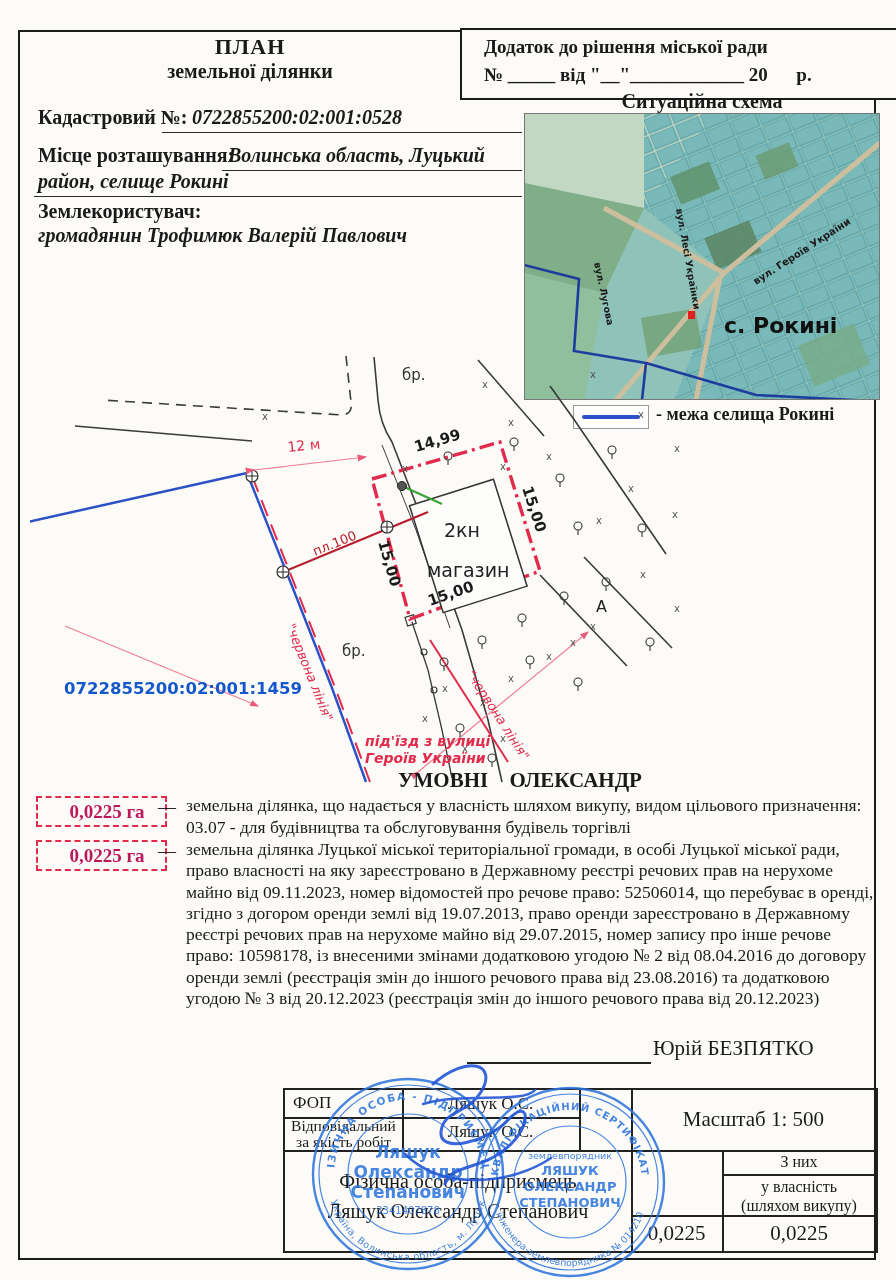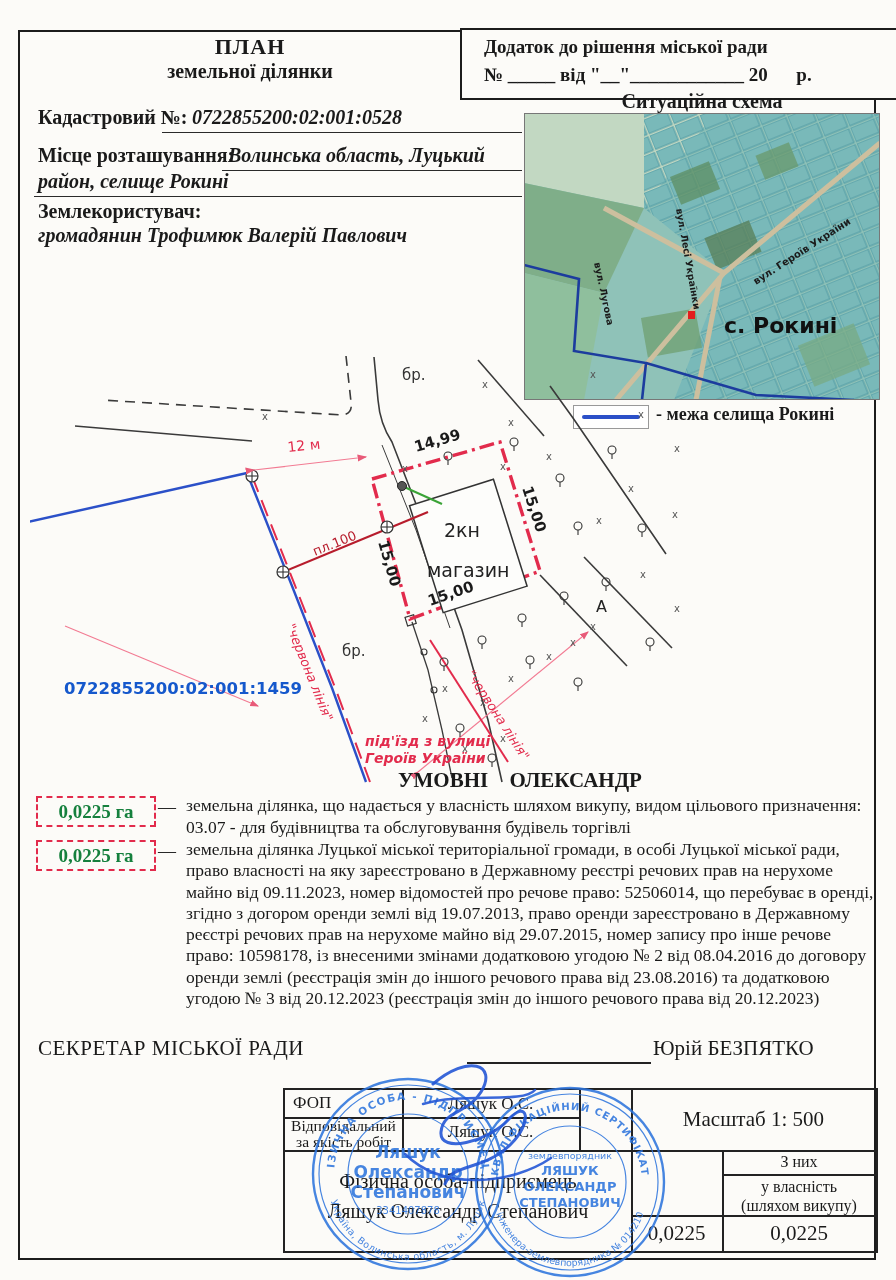--- a/index.html
+++ b/index.html
@@ -10,22 +10,22 @@
   .serif-b{font-weight:bold;}
   .ital{font-style:italic;}
   .uline{border-bottom:1.6px solid #2a2a2a;}
   .pre{white-space:pre;}
   .center{text-align:center;}
   svg text{font-family:"DejaVu Sans",sans-serif;}
   .doc-text{font-family:"Liberation Serif",serif;}
   .tbl-line{position:absolute;background:#222;}
   .cellv{width:2px;}
   .cellh{height:2px;}
-  .area-box{border:2.6px dashed #e22b4c;color:#15803d;font-weight:bold;
-            display:flex;align-items:center;justify-content:center;}
+  .area-box{border:2.6px dashed #e22b4c;color:#be185d;font-weight:bold;
+            display:flex;align-items:center;justify-content:center;padding-left:11px;}
 </style>
 </head>
 <body>
 
 <div id="page">
 
   <div class="abs border-frame" style="left:18px;top:30px;width:854px;height:1226px;"></div>
 
   <div class="abs serif-b center" style="left:120px;top:34px;width:260px;font-size:22px;letter-spacing:1px;">ПЛАН</div>
   <div class="abs serif-b center" style="left:120px;top:60px;width:260px;font-size:20px;">земельної ділянки</div>
@@ -222,21 +222,20 @@
   <div class="abs serif-b center" style="left:330px;top:768px;width:380px;font-size:21px;word-spacing:16px;">УМОВНІ  ОЛЕКСАНДР</div>
 
   <div class="abs area-box" style="left:36px;top:796px;width:116px;height:27px;font-size:19px;font-family:'Liberation Serif',serif;">0,0225 га</div>
   <div class="abs doc-text" style="left:158px;top:797px;font-size:18px;">—</div>
   <div class="abs doc-text" style="left:186px;top:795px;width:692px;font-size:17.5px;line-height:21.5px;">земельна ділянка, що надається у власність шляхом викупу, видом цільового призначення:  03.07 - для будівництва та обслуговування будівель торгівлі</div>
 
   <div class="abs area-box" style="left:36px;top:840px;width:116px;height:27px;font-size:19px;font-family:'Liberation Serif',serif;">0,0225 га</div>
   <div class="abs doc-text" style="left:158px;top:841px;font-size:18px;">—</div>
   <div class="abs doc-text" style="left:186px;top:839px;width:694px;font-size:17.5px;line-height:21.3px;">земельна ділянка Луцької міської територіальної громади, в особі Луцької міської ради, право власності на яку зареєстровано в Державному реєстрі речових прав на нерухоме майно від 09.11.2023, номер відомостей про речове право: 52506014, що перебуває в оренді, згідно з догором оренди землі від 19.07.2013, право оренди зареєстровано в Державному реєстрі речових прав на нерухоме майно від 29.07.2015, номер запису про інше речове право: 10598178, із внесеними змінами додатковою угодою № 2 від 08.04.2016 до договору оренди землі (реєстрація змін до іншого речового права від 23.08.2016) та  додатковою угодою № 3 від 20.12.2023 (реєстрація змін до іншого речового права від 20.12.2023)</div>
 
-  <div class="abs doc-text" style="left:38px;top:1036px;font-size:21px;letter-spacing:0.5px;">СЕКРЕТАР МІСЬКОЇ РАДИ</div>
   <div class="abs" style="left:467px;top:1040px;width:184px;height:22px;border-bottom:2px solid #222;"></div>
   <div class="abs doc-text" style="left:653px;top:1036px;font-size:21px;">Юрій БЕЗПЯТКО</div>
 
   <div class="abs" style="left:283px;top:1088px;width:595px;height:165px;border:2px solid #222;box-sizing:border-box;">
     <div class="tbl-line cellv" style="left:117px;top:0;height:60px;"></div>
     <div class="tbl-line cellv" style="left:294px;top:0;height:60px;"></div>
     <div class="tbl-line cellv" style="left:346px;top:0;height:161px;"></div>
     <div class="tbl-line cellv" style="left:437px;top:60px;height:101px;"></div>
     <div class="tbl-line cellh" style="left:0;top:27px;width:294px;"></div>
     <div class="tbl-line cellh" style="left:0;top:60px;width:591px;"></div>

